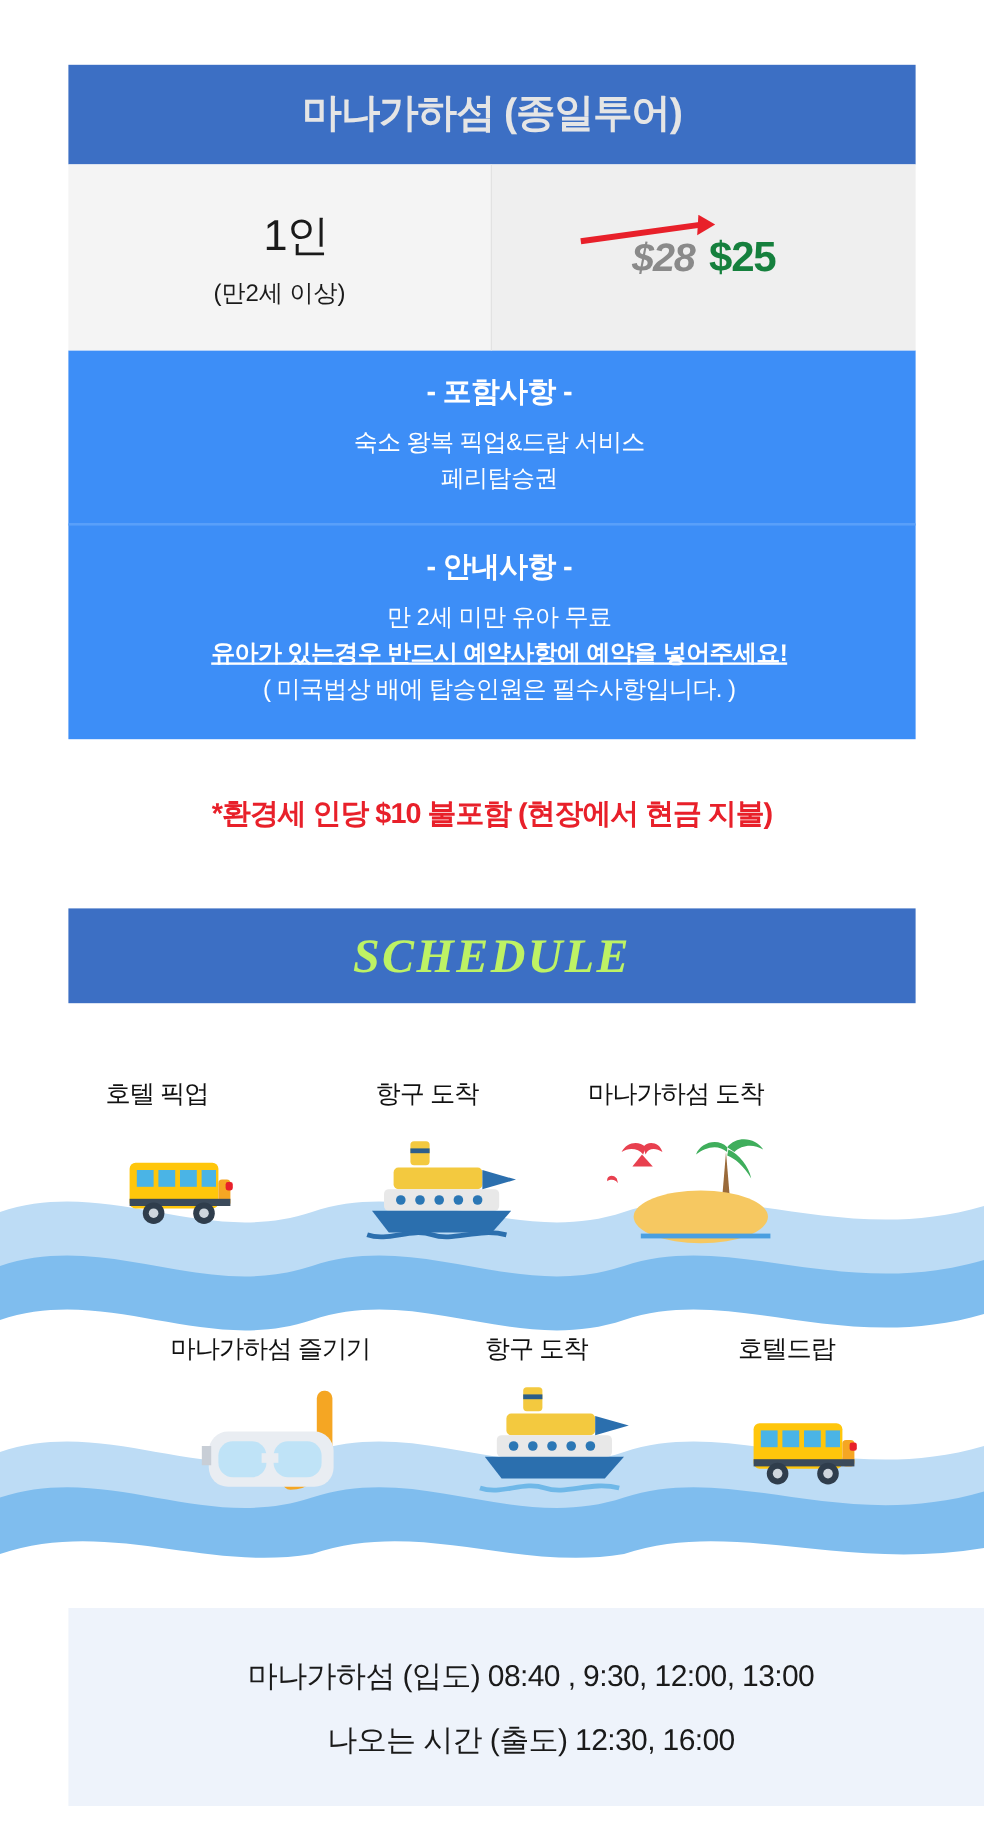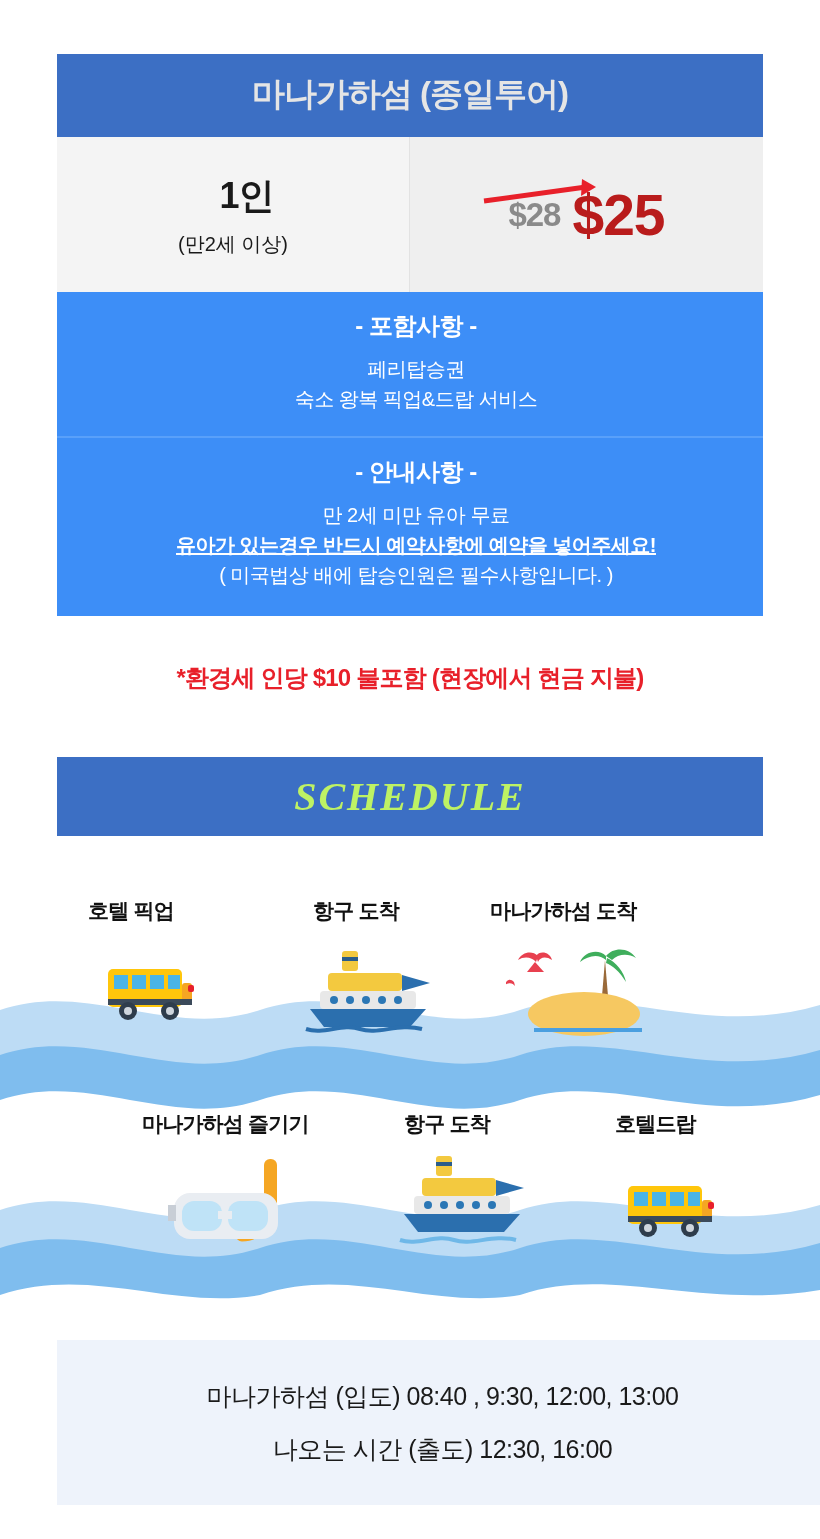--- a/index.html
+++ b/index.html
@@ -42,21 +42,21 @@
     width: 50%;
     background: #f4f4f4;
     display: flex;
     flex-direction: column;
     align-items: center;
     justify-content: center;
     border-right: 1px solid #e2e2e2;
   }
   .price-left .per-person {
     font-size: 36px;
-    font-weight: bold;
+    font-weight: normal;
     color: #1a1a1a;
     letter-spacing: -1px;
     margin-left: 27px;
   }
   .price-left .age-note {
     font-size: 20px;
     color: #1a1a1a;
     margin-top: 10px;
   }
   .price-right {
@@ -67,33 +67,34 @@
     justify-content: center;
     gap: 12px;
     position: relative;
   }
   .old-price {
     font-size: 33px;
     font-weight: bold;
     color: #8a8a8a;
     position: relative;
     letter-spacing: -1px;
+    font-style: italic;
   }
   .strike-arrow {
     position: absolute;
     left: 72px;
     top: 42px;
     width: 118px;
     height: 34px;
     pointer-events: none;
   }
   .new-price {
-    font-size: 57px;
-    font-weight: bold;
-    color: #b91c1c;
+    font-size: 35px;
+    font-weight: bold;
+    color: #15803d;
     letter-spacing: -1px;
   }
   .blue-block {
     background: #3d8ef7;
     color: #ffffff;
     text-align: center;
     padding: 18px 10px 22px 22px;
   }
   .blue-block.included { background: #3d8ef7; }
   .blue-block.notice {
@@ -149,21 +150,21 @@
     position: absolute;
     left: 0;
     top: 960px;
     width: 820px;
     height: 350px;
   }
 
   .step-label {
     position: absolute;
     font-size: 21px;
-    font-weight: bold;
+    font-weight: normal;
     color: #111111;
     letter-spacing: -0.8px;
     white-space: nowrap;
     text-align: center;
   }
   .step-icon { position: absolute; }
 
   
   .times-box {
     position: absolute;
@@ -202,22 +203,22 @@
         <svg class="strike-arrow" viewBox="0 0 118 34">
           <line x1="2" y1="22" x2="104" y2="8" stroke="#e8202a" stroke-width="5"></line>
           <polygon points="100,0 114,8 99,17" fill="#e8202a"></polygon>
         </svg>
         <span class="new-price">$25</span>
       </div>
     </div>
 
     <div class="blue-block included">
       <div class="block-heading">- 포함사항 -</div>
+      <div class="block-line">숙소 왕복 픽업&amp;드랍 서비스</div>
       <div class="block-line">페리탑승권</div>
-      <div class="block-line">숙소 왕복 픽업&amp;드랍 서비스</div>
     </div>
 
     <div class="blue-block notice">
       <div class="block-heading">- 안내사항 -</div>
       <div class="block-line">만 2세 미만 유아 무료</div>
       <div class="block-line underline">유아가 있는경우 반드시 예약사항에 예약을 넣어주세요!</div>
       <div class="block-line">( 미국법상 배에 탑승인원은 필수사항입니다. )</div>
     </div>
   </div>
 

